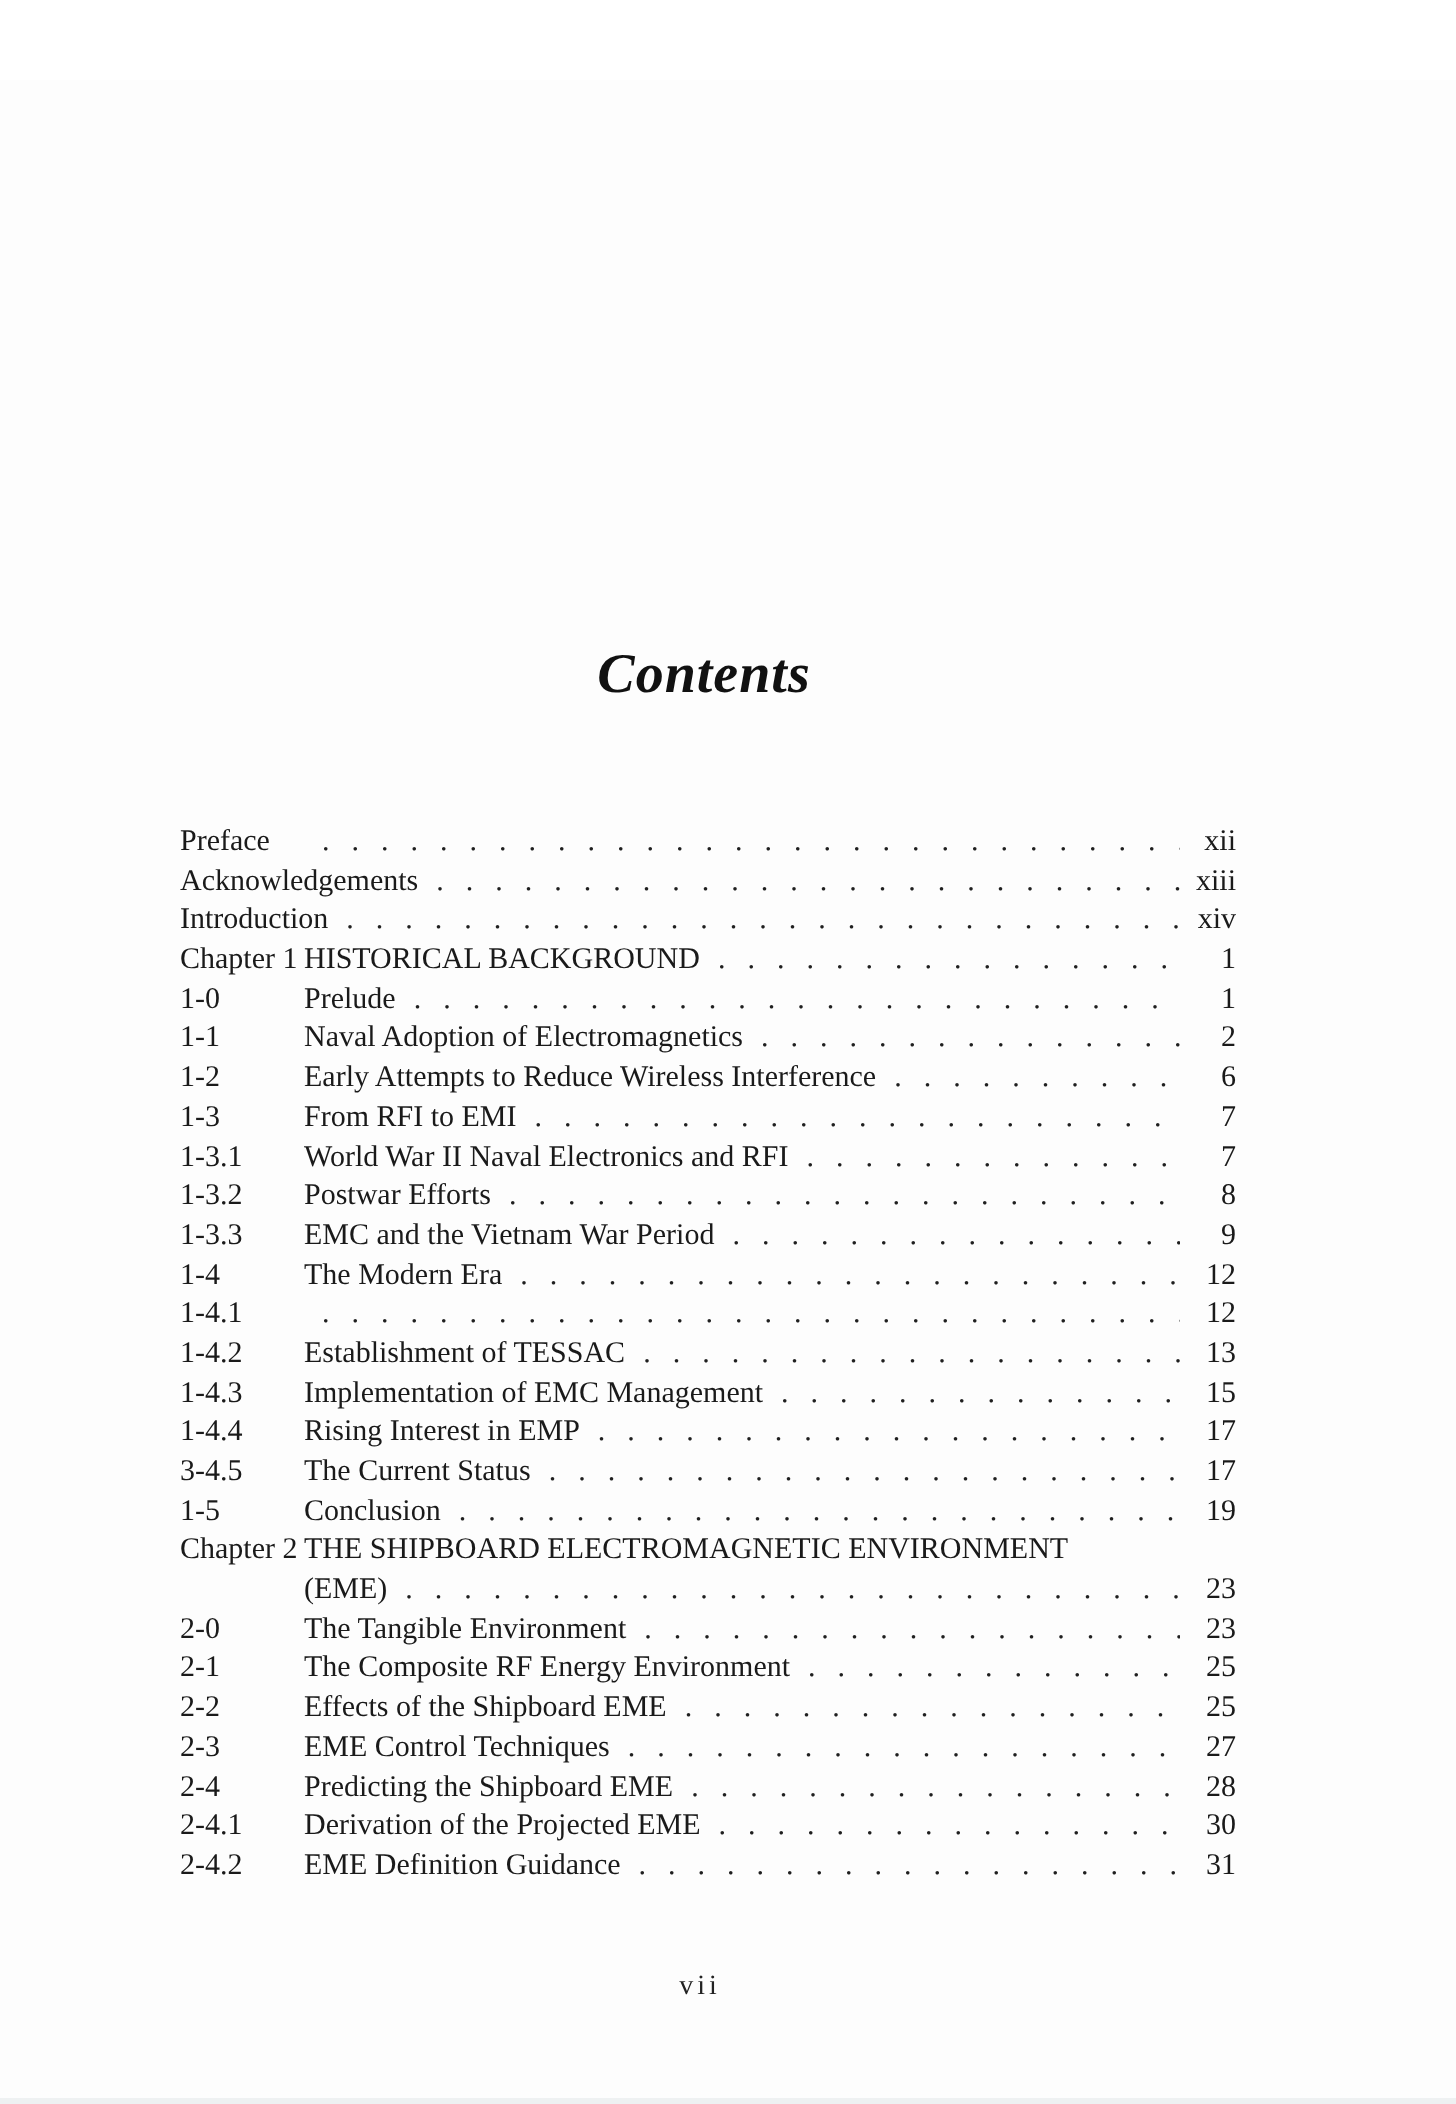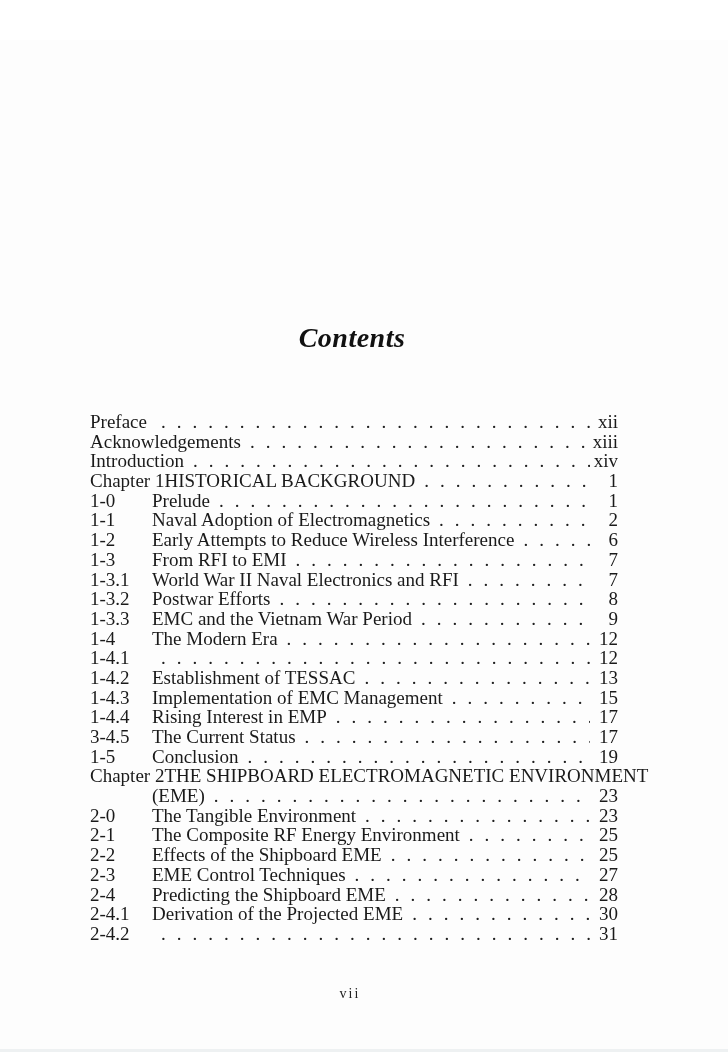--- a/index.html
+++ b/index.html
@@ -30,21 +30,21 @@
     font-style: italic;
     letter-spacing: 0.5px;
     transform: translateX(-12px);
     color: #111;
   }
   .toc {
     position: absolute;
     top: 372px;
     left: 90px;
     width: 528px;
-    font-size: 19px;
+    font-size: 15px;
   }
   .toc-row {
     display: flex;
     align-items: baseline;
     height: 19.7px;
     line-height: 19.7px;
     white-space: nowrap;
   }
   .c1 {
     min-width: 62px;
@@ -282,20 +282,21 @@
     <span class="pagenum">28</span>
   </div>
       <div class="toc-row">
     <span class="c1">2-4.1</span>
     <span class="c2">Derivation of the Projected EME</span>
     <span class="leader">............................................................</span>
     <span class="pagenum">30</span>
   </div>
       <div class="toc-row">
     <span class="c1">2-4.2</span>
+    <span class="c2">EME Definition Guidance</span>
     <span class="leader">............................................................</span>
     <span class="pagenum">31</span>
   </div>
     </div>
 
   <div class="folio">vii</div>
 
 
   <div class="bottom-edge"></div>
 

